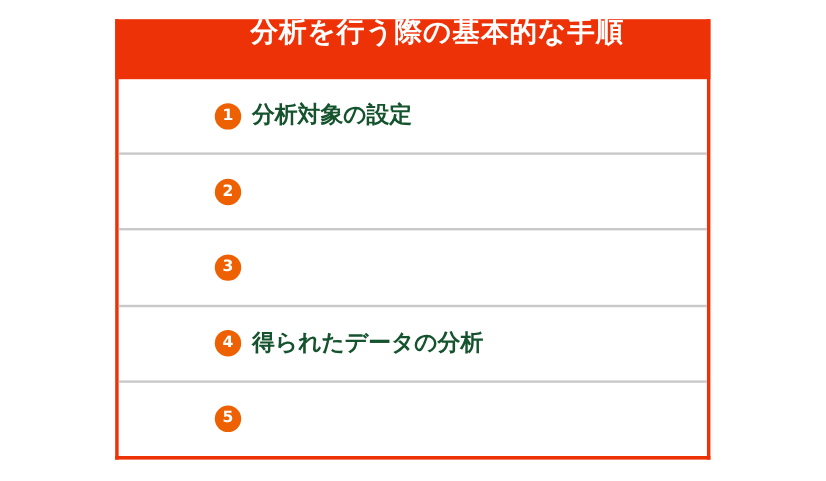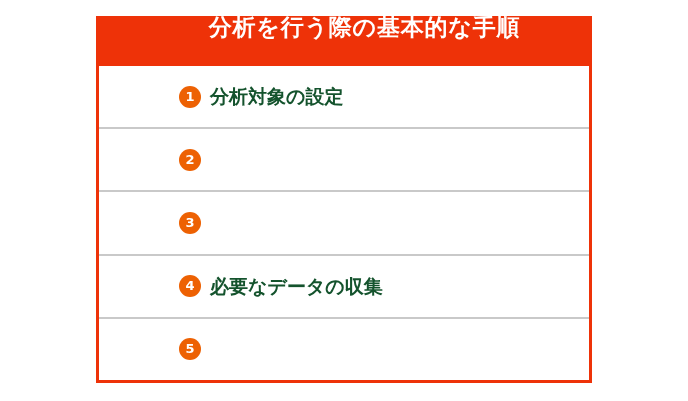--- a/index.html
+++ b/index.html
@@ -122,21 +122,21 @@
       <div class="step-row">
         <div class="step-badge">2</div>
       </div>
 
       <div class="step-row">
         <div class="step-badge">3</div>
       </div>
 
       <div class="step-row">
         <div class="step-badge">4</div>
-        <div class="step-label">必要なデータの収集</div>
+        <div class="step-label">得られたデータの分析</div>
       </div>
 
       <div class="step-row">
         <div class="step-badge">5</div>
       </div>
 
     </div>
   </div>
 </div>
 

